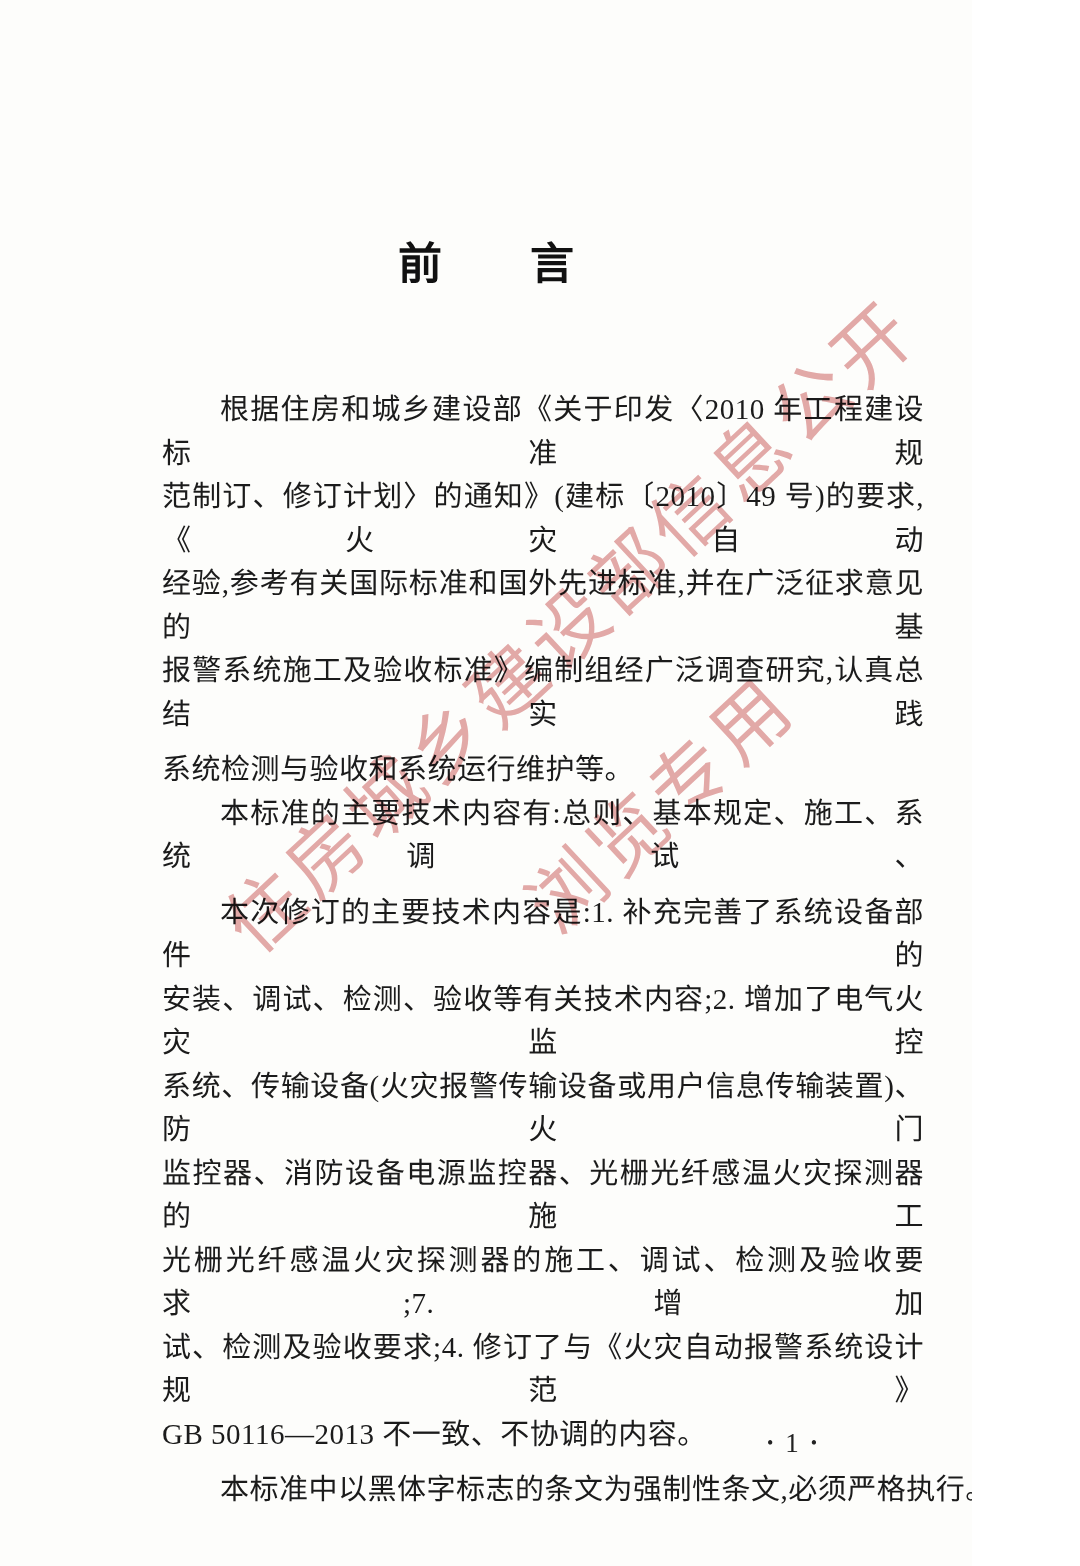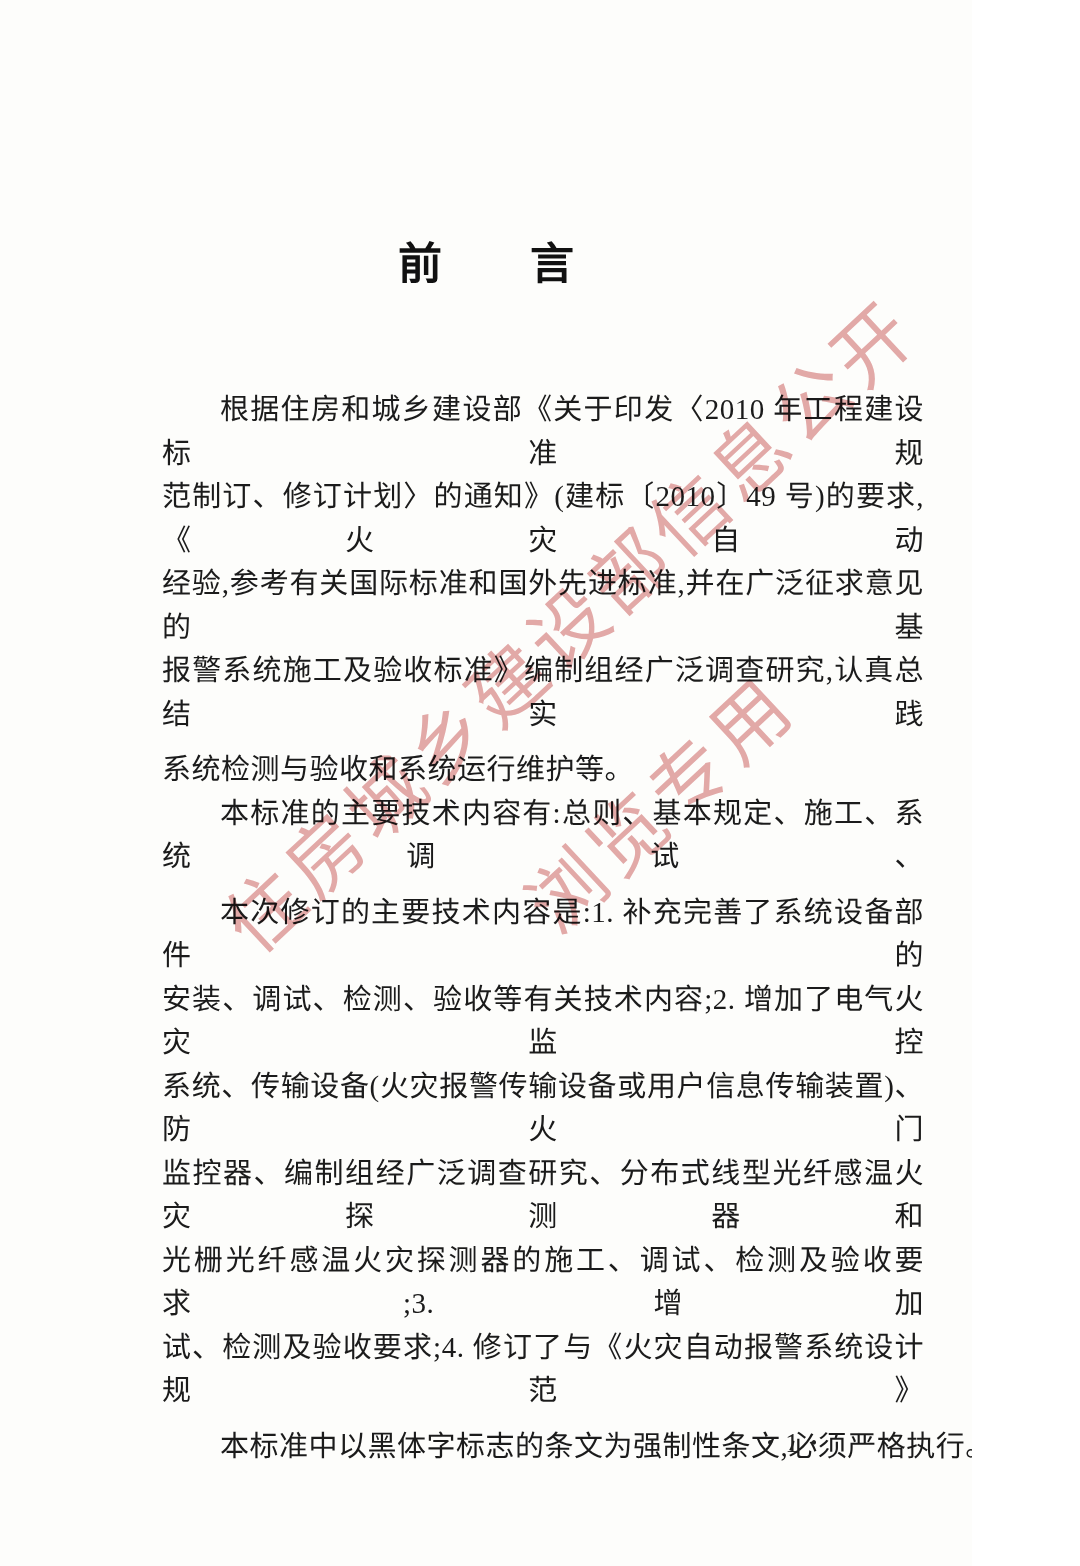--- a/index.html
+++ b/index.html
@@ -96,23 +96,24 @@
         <div class="line jl">报警系统施工及验收标准》编制组经广泛调查研究,认真总结实践</div>
       </div>
       <div class="para">
         <div class="line">系统检测与验收和系统运行维护等。</div>
         <div class="line ind jl">本标准的主要技术内容有:总则、基本规定、施工、系统调试、</div>
       </div>
       <div class="para">
         <div class="line ind jl">本次修订的主要技术内容是:1. 补充完善了系统设备部件的</div>
         <div class="line jl">安装、调试、检测、验收等有关技术内容;2. 增加了电气火灾监控</div>
         <div class="line jl">系统、传输设备(火灾报警传输设备或用户信息传输装置)、防火门</div>
-        <div class="line jl">监控器、编制组经广泛调查研究、分布式线型光纤感温火灾探测器和</div>
-        <div class="line jl">光栅光纤感温火灾探测器的施工、调试、检测及验收要求;3. 增加</div>
+        <div class="line jl">监控器、消防设备电源监控器、光栅光纤感温火灾探测器的施工</div>
+        <div class="line jl">光栅光纤感温火灾探测器的施工、调试、检测及验收要求;7. 增加</div>
         <div class="line jl">试、检测及验收要求;4. 修订了与《火灾自动报警系统设计规范》</div>
+        <div class="line">GB 50116—2013 不一致、不协调的内容。</div>
       </div>
       <div class="para">
         <div class="line ind">本标准中以黑体字标志的条文为强制性条文,必须严格执行。</div>
       </div>
     </div>
 
   <div class="wm wm1" style="color: rgb(211, 118, 118); opacity: 0.62;">住房城乡建设部信息公开</div>
   <div class="wm wm2" style="color: rgb(211, 118, 118); opacity: 0.62;">浏览专用</div>
 
   <div class="page-num">

